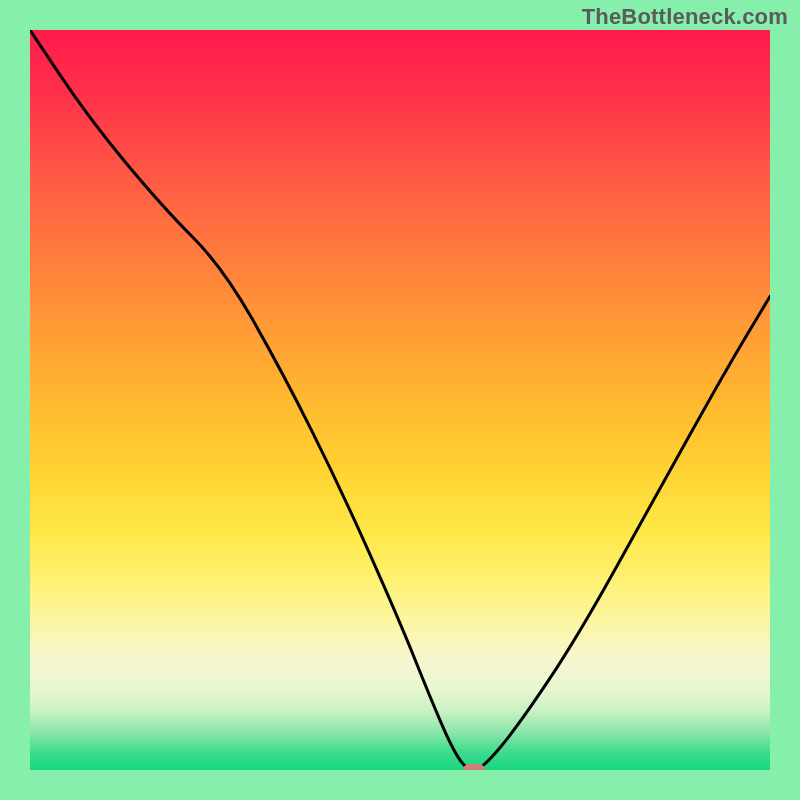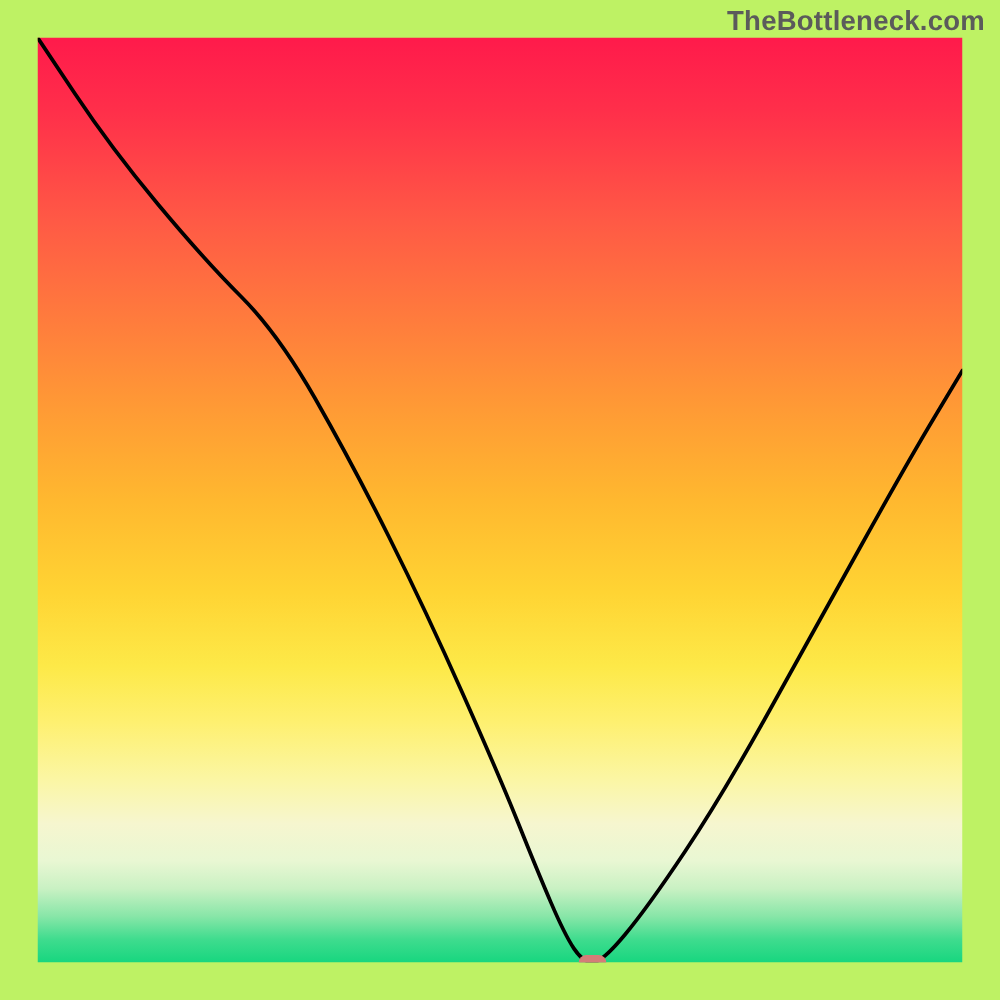--- a/index.html
+++ b/index.html
@@ -1,21 +1,21 @@
 <!DOCTYPE html>
 <html><head>
 <meta charset="utf-8">
 <style>
   * { margin: 0; padding: 0; box-sizing: border-box; }
   html, body { width: 800px; height: 800px; overflow: hidden; background: #000; }
   .frame {
     position: relative;
     width: 800px;
     height: 800px;
-    background: #bef264;
+    background: #86efac;
   }
   .watermark {
     position: absolute;
     top: 4px;
     right: 12px;
     font-family: Arial, Helvetica, sans-serif;
     font-size: 22px;
     font-weight: 600;
     color: #5b5b5b;
     letter-spacing: 0.2px;

